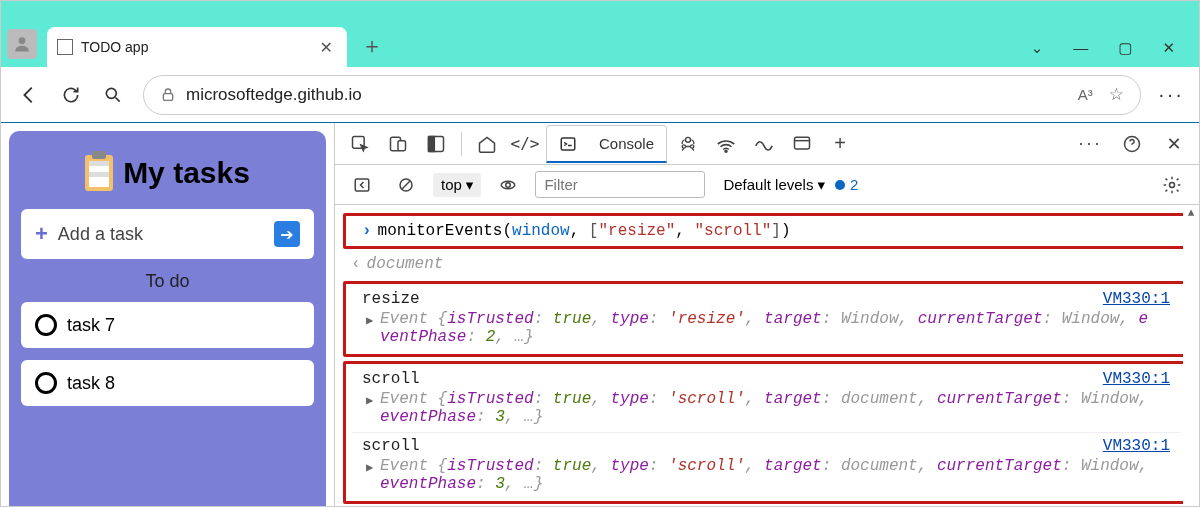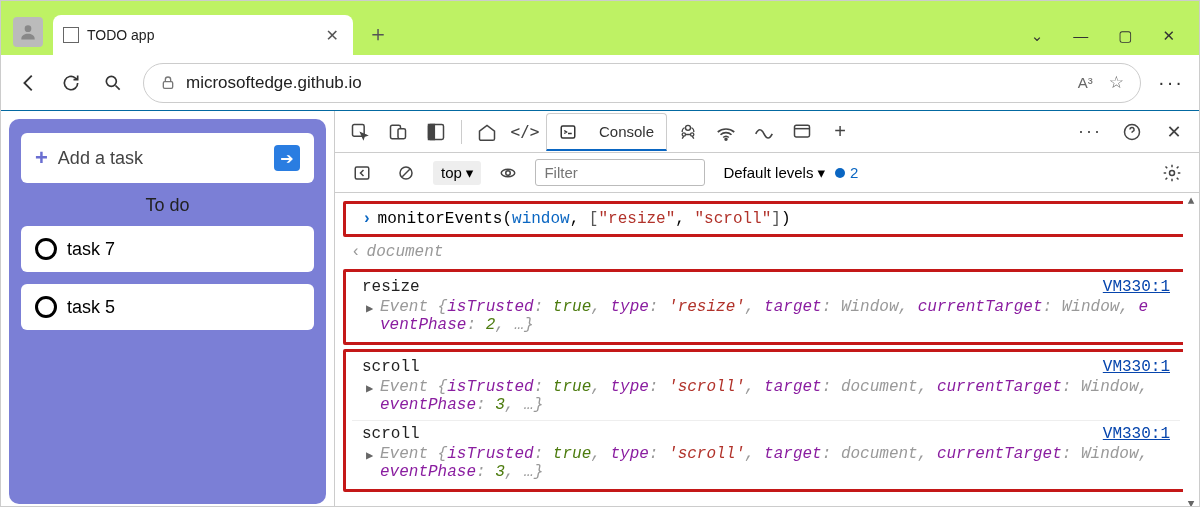--- a/index.html
+++ b/index.html
@@ -5,25 +5,24 @@
   * { box-sizing: border-box; margin: 0; padding: 0; }
   body {
     font-family: "Segoe UI", Arial, sans-serif;
     background: #fff;
     width: 1200px;
     height: 507px;
     overflow: hidden;
     border: 1px solid #ccc;
   }
   .titlebar {
-    height: 54px;
-    background: #bef264;
+    height: 66px;
+    background: #5eead4;
     display: flex;
     align-items: flex-end;
-    padding-left: 6px;
   }
   .avatar {
     width: 30px; height: 30px;
     background: #bbb;
     border-radius: 4px;
     margin: 0 10px 8px 6px;
     display: flex; align-items: center; justify-content: center;
   }
   .avatar svg { width: 20px; height: 20px; fill: #888; }
   .tab {
@@ -269,33 +268,37 @@
       <span>☆</span>
     </span>
   </div>
   <span class="icon-btn" style="font-size:20px;letter-spacing:2px;">···</span>
 </div>
 
 <div class="content">
 
   <div class="app">
     <div class="app-inner">
+      <div class="app-header">
+        <div class="clipboard-icon"></div>
+        <div class="app-title">My tasks</div>
+      </div>
       <div class="card add-card">
         <span class="add-plus">+</span>
         <span>Add a task</span>
         <span class="add-arrow">➔</span>
       </div>
       <div class="section-label">To do</div>
       <div class="card">
         <span class="task-circle"></span>
         <span>task 7</span>
       </div>
       <div class="card">
         <span class="task-circle"></span>
-        <span>task 5</span>
+        <span>task 8</span>
       </div>
     </div>
   </div>
 
   <div class="devtools">
     <div class="dt-tabbar">
       <span class="dt-ibtn">
         <svg width="20" height="20" viewBox="0 0 24 24" fill="none" stroke="#444" stroke-width="1.8">
             <rect x="3" y="3" width="14" height="14" rx="2"></rect>
             <path d="M13 13l7 3-3 1-1 3-3-7z" fill="#444"></path>

